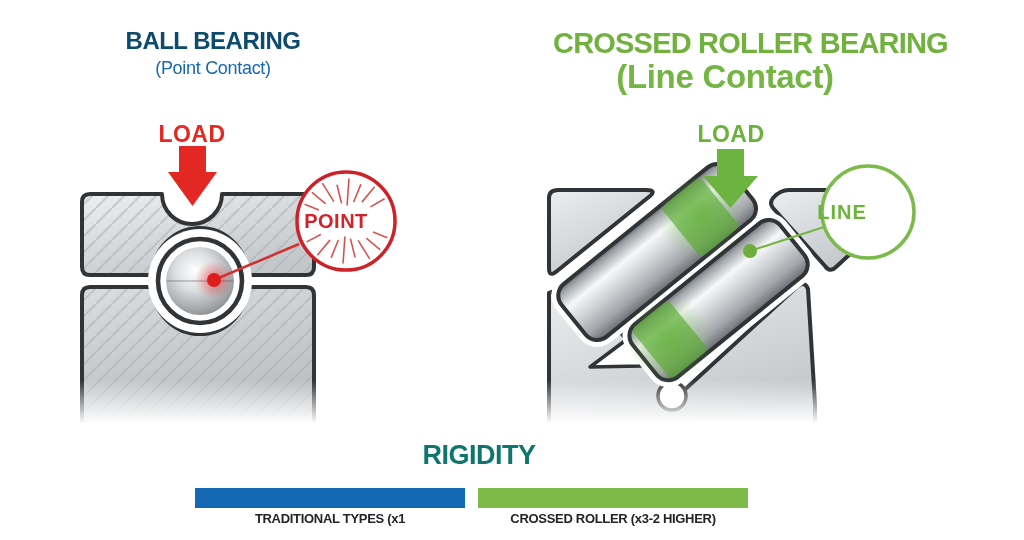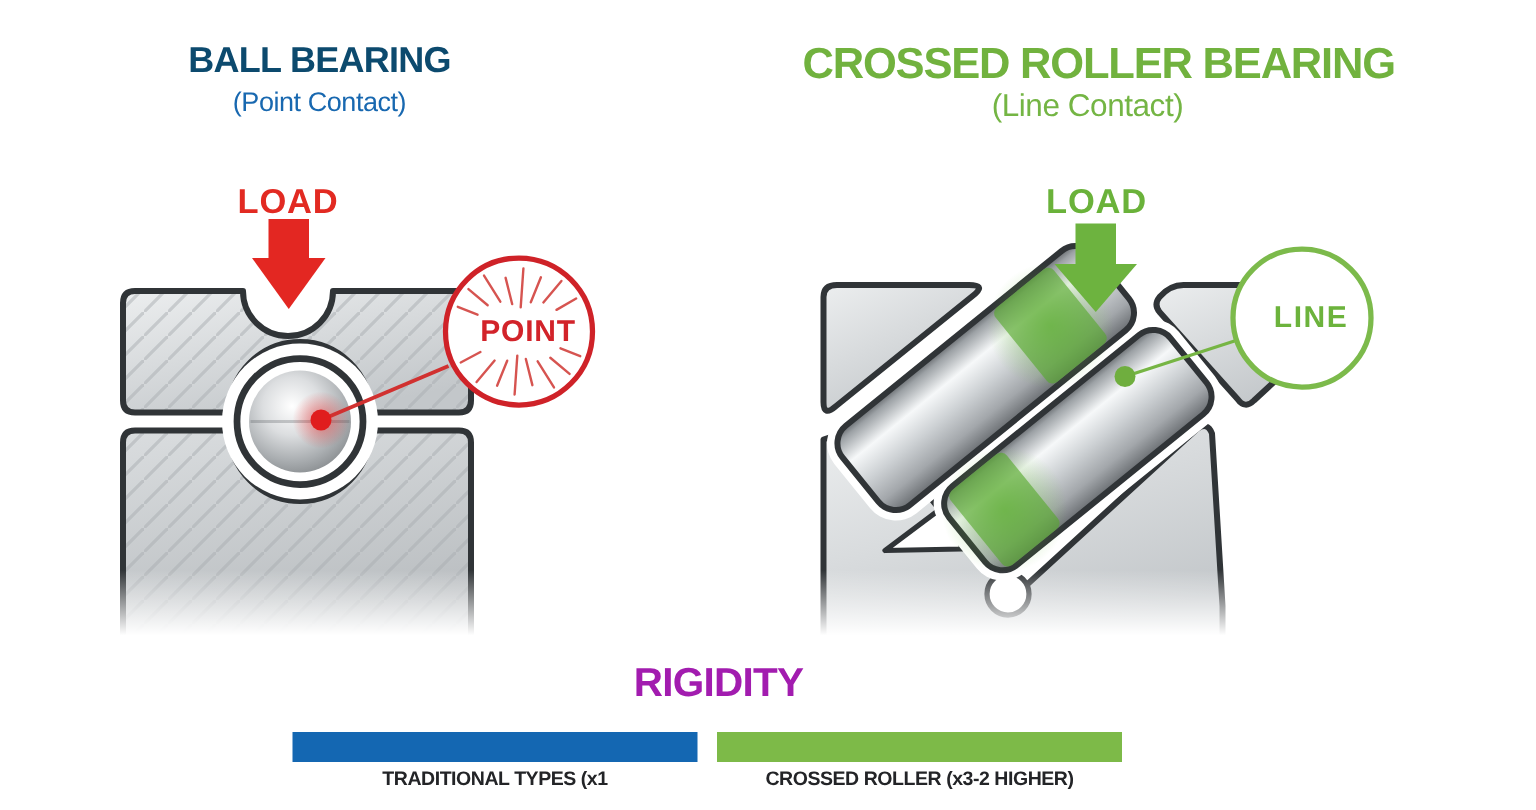--- a/index.html
+++ b/index.html
@@ -3,26 +3,26 @@
 <meta charset="utf-8">
 <style>
   html,body{margin:0;padding:0;background:#ffffff;}
   .stage{position:relative;width:1024px;height:540px;background:#ffffff;overflow:hidden;
          font-family:"Liberation Sans","DejaVu Sans",sans-serif;}
   .stage svg{position:absolute;left:0;top:0;}
   .txt{position:absolute;text-align:center;line-height:1.05;white-space:nowrap;}
   .title-blue{color:#0c4a6e;font-size:24px;font-weight:700;letter-spacing:-0.5px;}
   .sub-blue{color:#1868b0;font-size:18px;font-weight:500;letter-spacing:-0.3px;}
   .title-green{color:#71b23e;font-size:29px;font-weight:800;letter-spacing:-0.8px;}
-  .sub-green{color:#74b544;font-size:21px;font-weight:400;letter-spacing:-0.3px;}
+  .sub-green{color:#74b544;font-size:33px;font-weight:700;letter-spacing:-0.3px;}
   .load-red{color:#e22a22;font-size:23px;font-weight:800;letter-spacing:0.5px;}
   .load-green{color:#6ab23a;font-size:23px;font-weight:800;letter-spacing:0.5px;}
   .point-lbl{color:#d2232a;font-size:20px;font-weight:800;letter-spacing:0.5px;}
   .line-lbl{color:#6cb33c;font-size:20px;font-weight:800;letter-spacing:1px;}
-  .rigidity-lbl{color:#a21caf;font-size:27px;font-weight:800;letter-spacing:-0.5px;}
+  .rigidity-lbl{color:#0f766e;font-size:27px;font-weight:800;letter-spacing:-0.5px;}
   .bar{position:absolute;height:20px;top:488px;}
   .bar-blue{left:195px;width:270px;background:#1467b2;}
   .bar-green{left:478px;width:270px;background:#7dba48;}
   .bar-caption{color:#232427;font-size:13px;font-weight:800;letter-spacing:-0.3px;top:512px;}
 </style>
 </head>
 <body>
 
 <div class="stage">
 
@@ -159,25 +159,25 @@
 
     <path d="M 750,251 L 824,227" stroke="#76b544" stroke-width="2.2"></path>
     <circle cx="750" cy="251" r="7" fill="#6fae3e"></circle>
 
     <circle cx="868" cy="212" r="46" fill="#ffffff" stroke="#7cba4b" stroke-width="3.5"></circle>
   </g>
 </svg>
 
   <div class="txt title-blue" style="left:88px;  top:28px;  width:250px;">BALL BEARING</div>
   <div class="txt sub-blue" style="left:88px;  top:59px;  width:250px;">(Point Contact)</div>
-  <div class="txt title-green" style="left:535px; top:28px;  width:380px;">CROSSED ROLLER BEARING</div>
+  <div class="txt title-green" style="left:553px; top:28px;  width:380px;">CROSSED ROLLER BEARING</div>
   <div class="txt sub-green" style="left:535px; top:60px;  width:380px;">(Line Contact)</div>
   <div class="txt load-red" style="left:132px; top:122px; width:120px;">LOAD</div>
   <div class="txt load-green" style="left:671px; top:122px; width:120px;">LOAD</div>
-  <div class="txt point-lbl" style="left:312px; top:211px; width:80px;">POINT</div>
-  <div class="txt line-lbl" style="left:824px; top:202px; width:100px;">LINE</div>
+  <div class="txt point-lbl" style="left:296px; top:211px; width:80px;">POINT</div>
+  <div class="txt line-lbl" style="left:792px; top:202px; width:100px;">LINE</div>
 
   <div class="txt rigidity-lbl" style="left:379px; top:441px; width:200px;">RIGIDITY</div>
   <div class="bar bar-blue"></div>
   <div class="bar bar-green"></div>
   <div class="txt bar-caption" style="left:190px; top:512px; width:280px;">TRADITIONAL TYPES (x1</div>
   <div class="txt bar-caption" style="left:473px; top:512px; width:280px;">CROSSED ROLLER (x3-2 HIGHER)</div>
 </div>
 
 </body></html>

